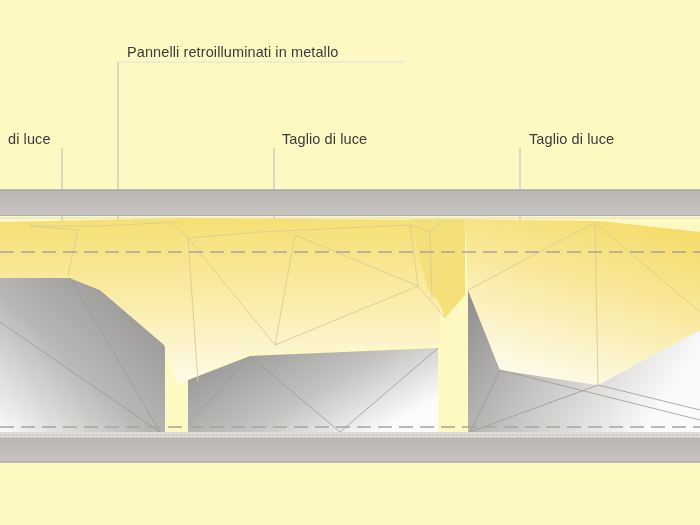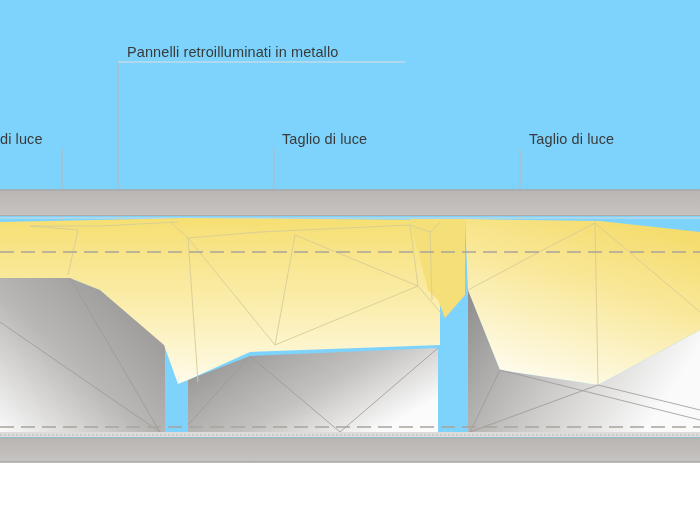--- a/index.html
+++ b/index.html
@@ -6,22 +6,22 @@
       margin: 0;
       padding: 0;
       background: #ffffff;
       width: 700px;
       height: 525px;
       overflow: hidden;
     }
     .canvas {
       position: relative;
       width: 700px;
-      height: 460px;
-      background: #7dd3fc;
+      height: 525px;
+      background: #fef9c3;
     }
     svg.diagram {
       position: absolute;
       left: 0;
       top: 0;
       width: 700px;
       height: 525px;
     }
     .label {
       position: absolute;
@@ -143,17 +143,17 @@
       <line x1="0" y1="435" x2="700" y2="435" stroke="#bcb9b6" stroke-width="1.2" stroke-dasharray="2,2"></line>
       <rect x="0" y="438" width="700" height="24" fill="url(#slabGrad)"></rect>
       <line x1="0" y1="438" x2="700" y2="438" stroke="#aeaba8" stroke-width="1"></line>
       <line x1="0" y1="462" x2="700" y2="462" stroke="#a9a6a3" stroke-width="1.5"></line>
     </g>
 
     <line x1="118" y1="62" x2="405" y2="62" stroke="#e0e0e0" stroke-width="1"></line>
   </svg>
 
   <div class="label" style="left:127px; top:44px;">Pannelli retroilluminati in metallo</div>
-  <div class="label" style="left:0px; top:131px;">di luce</div>
+  <div class="label" style="left:8px; top:131px;">di luce</div>
   <div class="label" style="left:282px; top:131px;">Taglio di luce</div>
   <div class="label" style="left:529px; top:131px;">Taglio di luce</div>
 
 </div>
 
 </body></html>

